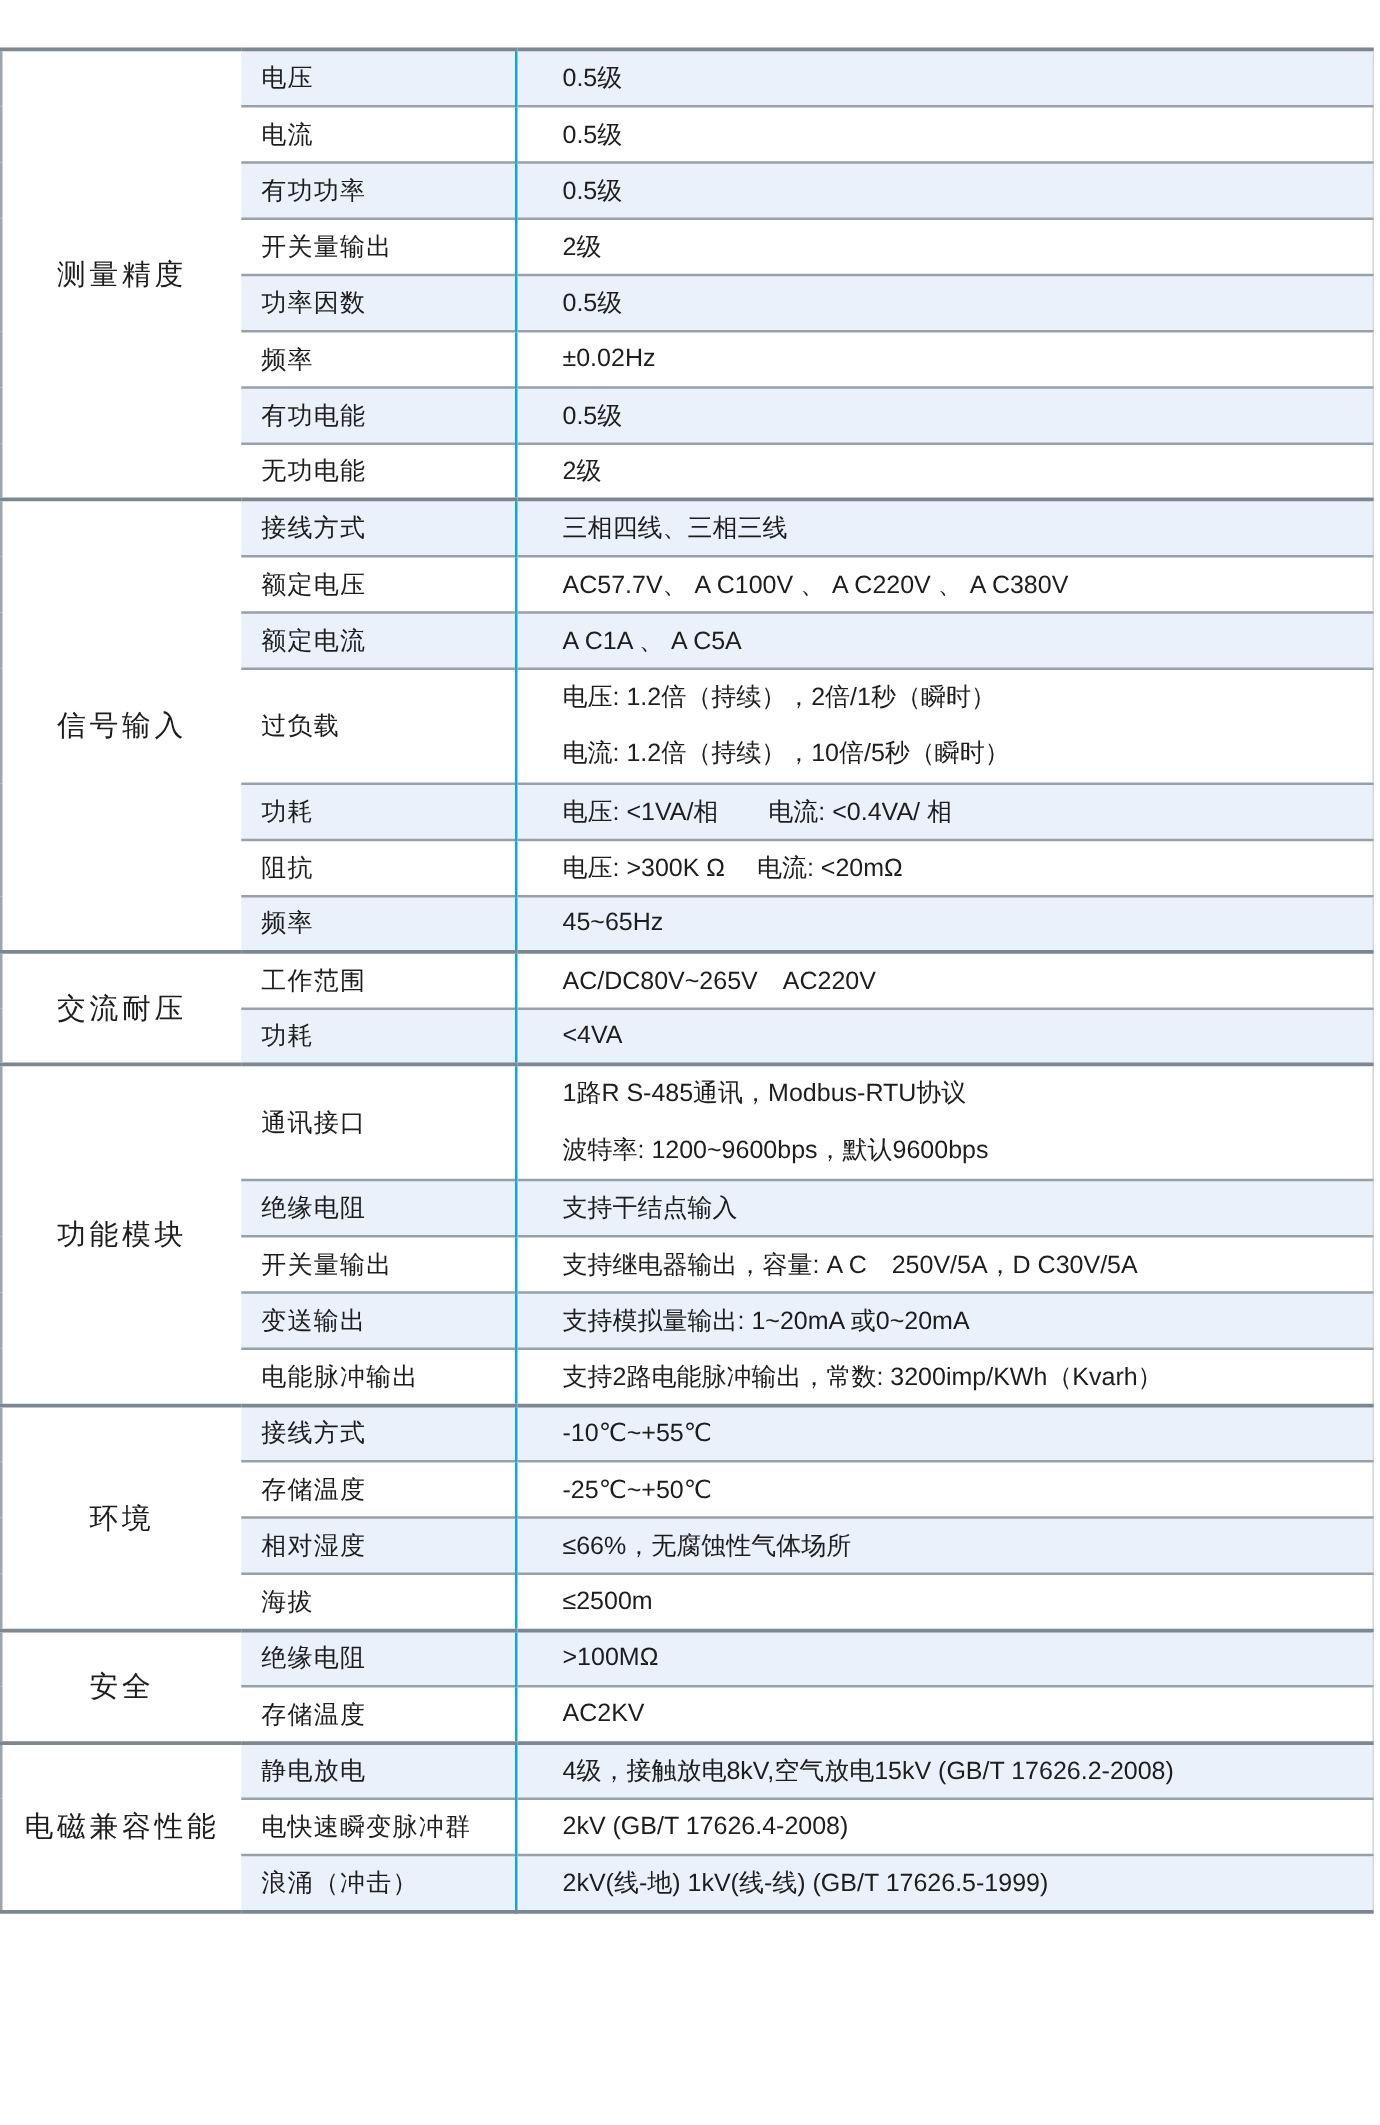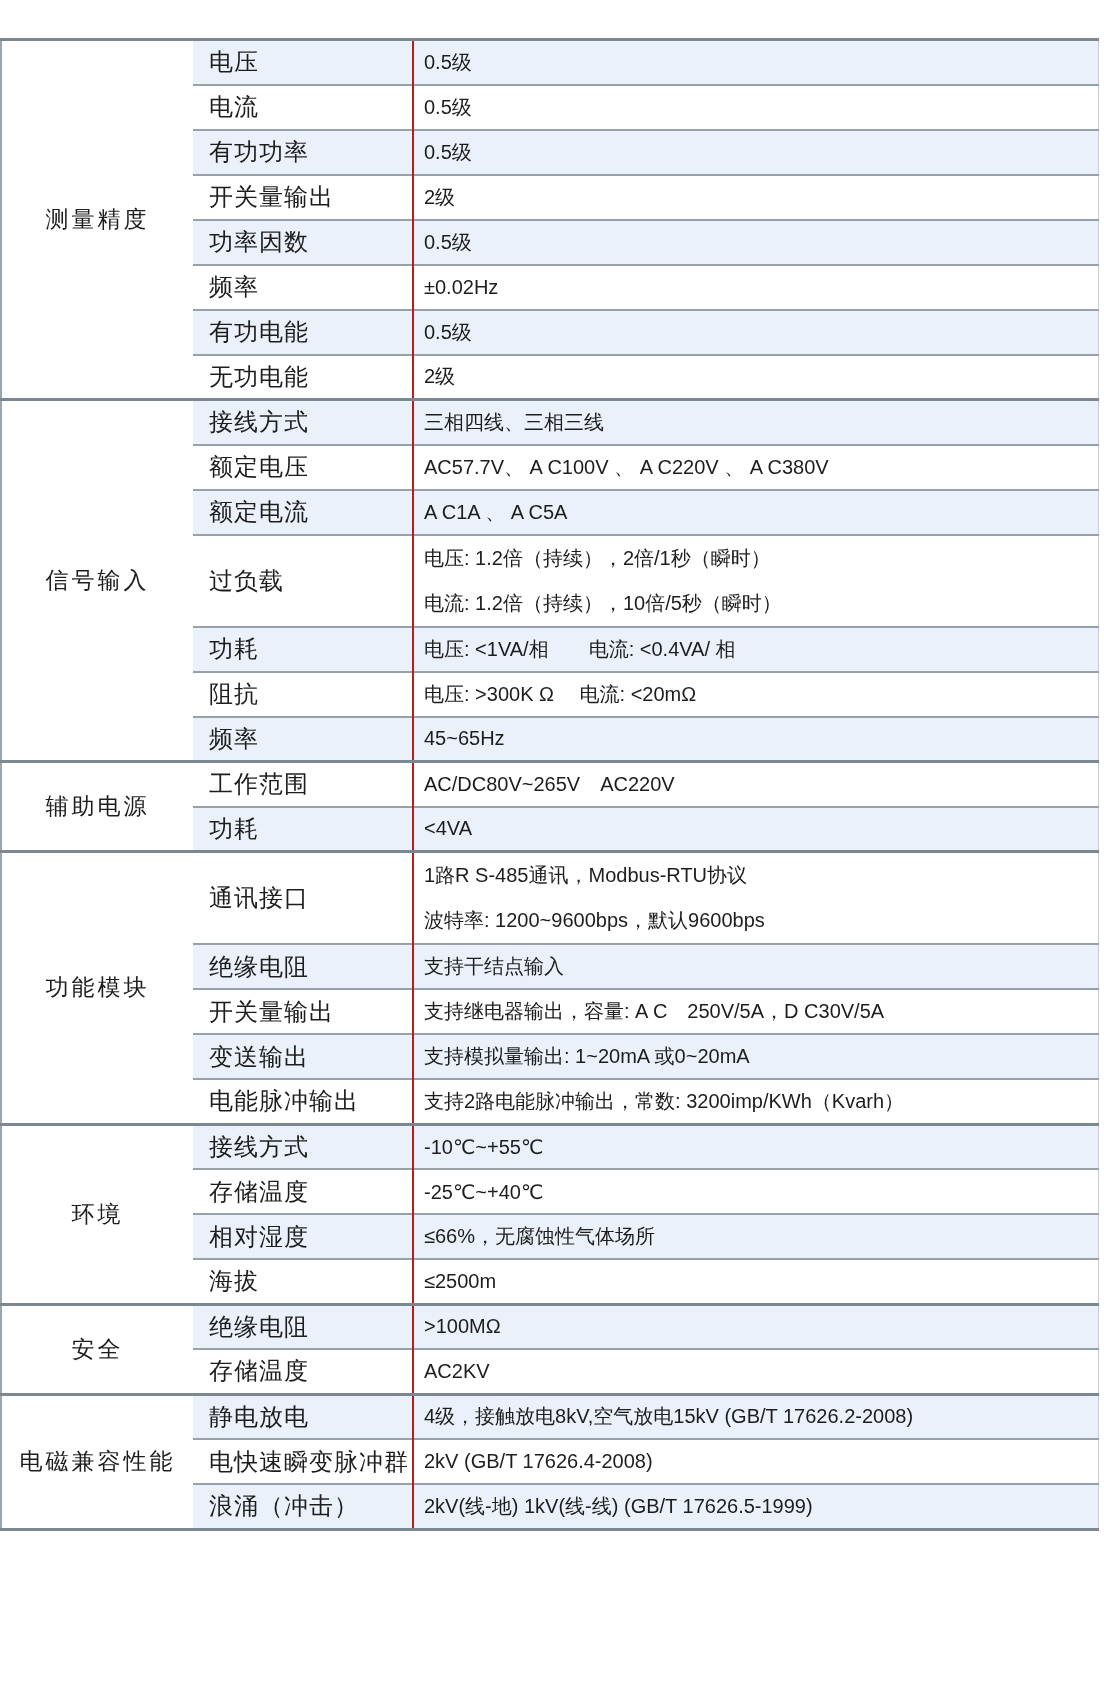--- a/index.html
+++ b/index.html
@@ -27,29 +27,29 @@
   
   th.cat { border-top:3px solid #7b8891; background:#ffffff; }
   tr.gs td { border-top:3px solid #7b8891; }
   th.cat {
     text-align:center;
     font-size:23px;
     letter-spacing:3px;
     color:#1d1d1d;
   }
   td.param {
-    font-size:24px;
+    font-size:20px;
     padding-left:16px;
     height:45px;
     letter-spacing:1px;
   }
   td.val {
     font-size:20px;
-    padding-left:10px;
-    border-left:2px solid #b91c1c;
+    padding-left:36px;
+    border-left:2px solid #0ea5e9;
   }
   tr.b td { background:#eaf1fa; }
   td.val .vline { height:45px; line-height:45px; }
 </style>
 </head>
 <body>
 
 <div class="page">
 <table class="spec">
   <colgroup>
@@ -124,21 +124,21 @@
       <td class="val">电压: &gt;300K Ω　 电流: &lt;20mΩ</td>
     </tr>
     <tr class="b">
       <td class="param">频率</td>
       <td class="val">45~65Hz</td>
     </tr>
   </tbody>
 
   <tbody>
     <tr class="gs">
-      <th class="cat" rowspan="2">辅助电源</th>
+      <th class="cat" rowspan="2">交流耐压</th>
       <td class="param">工作范围</td>
       <td class="val">AC/DC80V~265V　AC220V</td>
     </tr>
     <tr class="b">
       <td class="param">功耗</td>
       <td class="val">&lt;4VA</td>
     </tr>
   </tbody>
 
   <tbody>
@@ -169,21 +169,21 @@
   </tbody>
 
   <tbody>
     <tr class="b gs">
       <th class="cat" rowspan="4">环境</th>
       <td class="param">接线方式</td>
       <td class="val">-10℃~+55℃</td>
     </tr>
     <tr>
       <td class="param">存储温度</td>
-      <td class="val">-25℃~+40℃</td>
+      <td class="val">-25℃~+50℃</td>
     </tr>
     <tr class="b">
       <td class="param">相对湿度</td>
       <td class="val">≤66%，无腐蚀性气体场所</td>
     </tr>
     <tr>
       <td class="param">海拔</td>
       <td class="val">≤2500m</td>
     </tr>
   </tbody>

